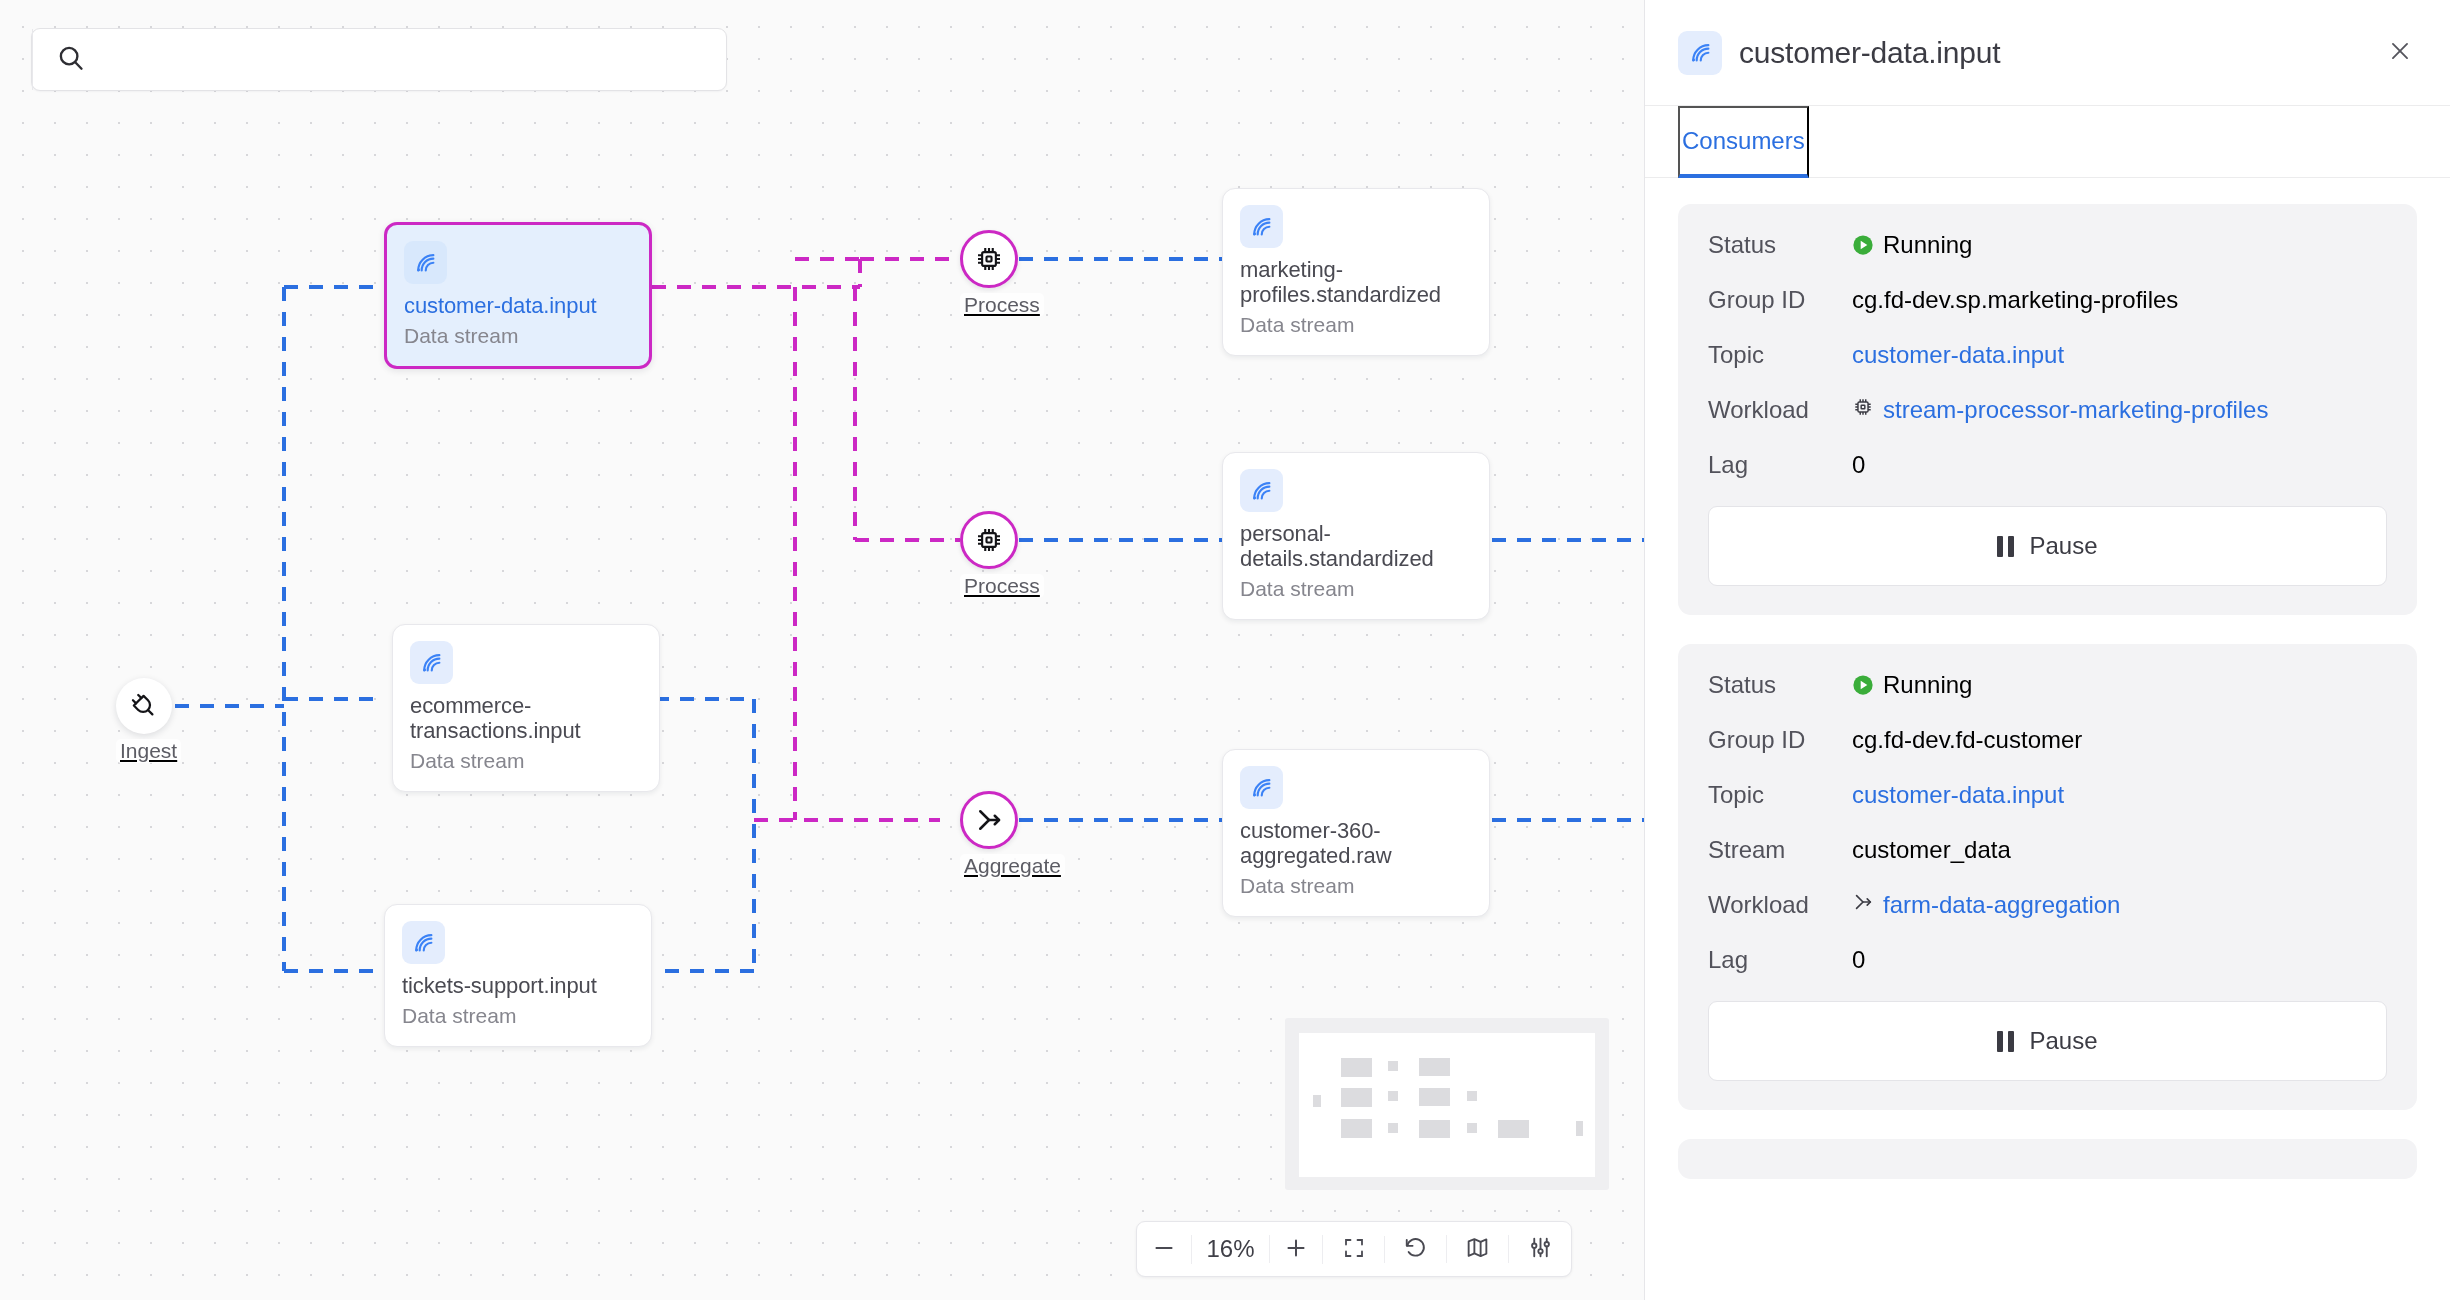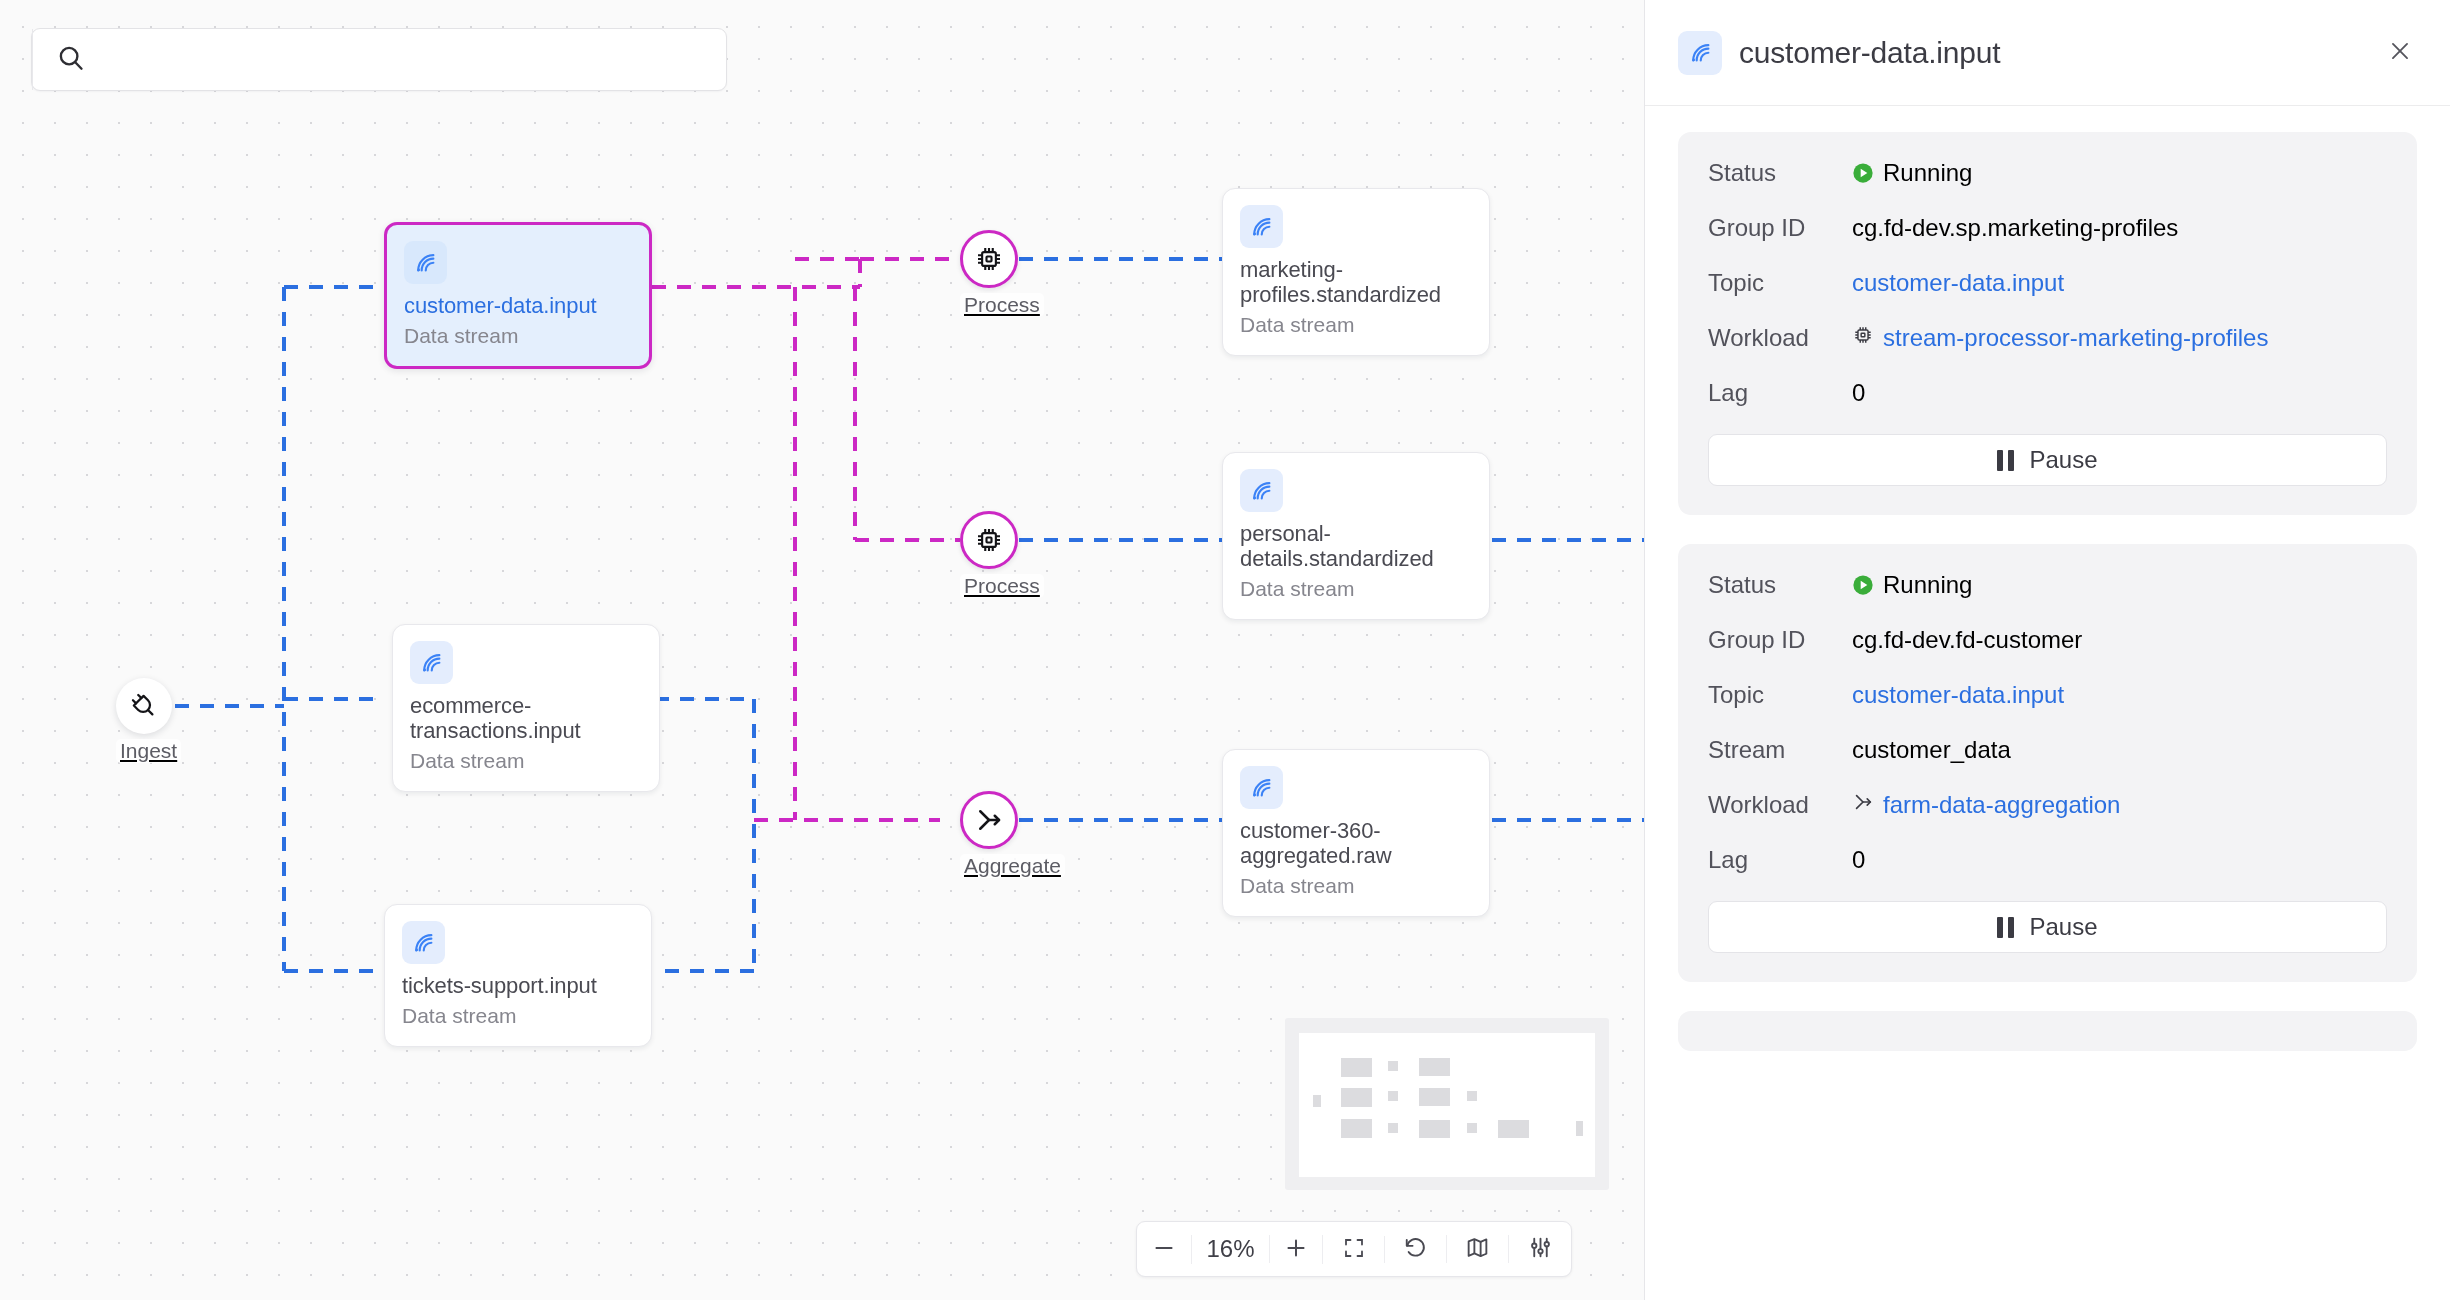--- a/index.html
+++ b/index.html
@@ -164,21 +164,21 @@
     padding: 27px 30px 29px 30px; margin-bottom: 29px;
   }
   .crow { display: flex; align-items: center; margin-bottom: 27px; }
   .crow:last-of-type { margin-bottom: 0; }
   .clabel { width: 144px; flex: 0 0 144px; font-size: 24px; color: #52525b; }
   .cval { font-size: 24px; color: #000000; display: flex; align-items: center; gap: 9px; }
   .cval.link { color: #2b6fe0; }
   .cval.link .lk { cursor: pointer; }
   .dot-run { width: 22px; height: 22px; flex: 0 0 22px; }
   .pause-btn {
-    margin-top: 27px; width: 100%; height: 52px;
+    margin-top: 27px; width: 100%; height: 80px;
     background: #ffffff; border: 1px solid #e4e4e8; border-radius: 9px;
     display: flex; align-items: center; justify-content: center; gap: 15px;
     cursor: pointer; font-family: "Liberation Sans", sans-serif;
     font-size: 24px; color: #3b3b43;
   }
   .pause-bars { display: flex; gap: 5px; }
   .pause-bars i { display: block; width: 6px; height: 21px; background: #3b3b43; border-radius: 1px; }
   .ccard.stub { height: 40px; padding: 0; }
 </style>
 </head>
@@ -451,20 +451,23 @@
       <div class="panel-title">customer-data.input</div>
       <button class="close-btn">
         <span>
           <svg width="26" height="26" viewBox="0 0 24 24" stroke="#55555d" stroke-width="1.7" stroke-linecap="round">
               <path d="M5.5 5.5 L18.5 18.5 M18.5 5.5 L5.5 18.5"></path>
             </svg>
         </span>
       </button>
     </div>
 
+    <div class="tabs">
+      <button class="tab">Consumers</button>
+    </div>
 
     <div class="panel-body">
 
       <div class="ccard">
         <div class="crow">
           <div class="clabel">Status</div>
           <div class="cval">
             <span class="dot-run">
               <svg width="22" height="22" viewBox="0 0 24 24">
                   <circle cx="12" cy="12" r="10.5" fill="#3aad3a"></circle>

